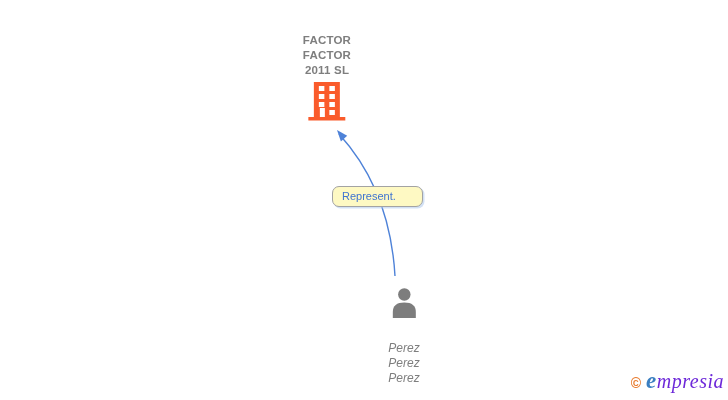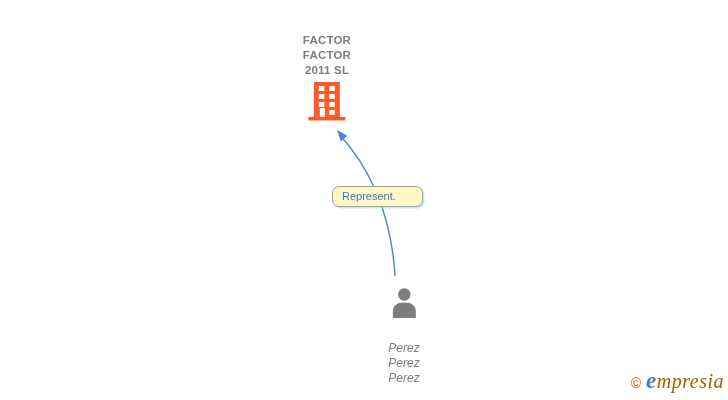--- a/index.html
+++ b/index.html
@@ -153,17 +153,17 @@
     <div class="person-name" style="color: rgb(126, 126, 126);">
       <div>Perez</div>
       <div>Perez</div>
       <div>Perez</div>
     </div>
   </div>
 
   <div class="watermark">
     <span class="copy" style="color: rgb(232, 123, 46);">©</span>
     <span class="brand">
-      <span class="initial" style="color: rgb(58, 127, 193);">e</span><span style="color: #a16207; margin-top: 42px;">mpresia</span>
+      <span class="initial" style="color: rgb(58, 127, 193);">e</span><span style="color: #6d28d9; margin-top: 42px;">mpresia</span>
     </span>
   </div>
 
 </div>
 
 </body></html>

